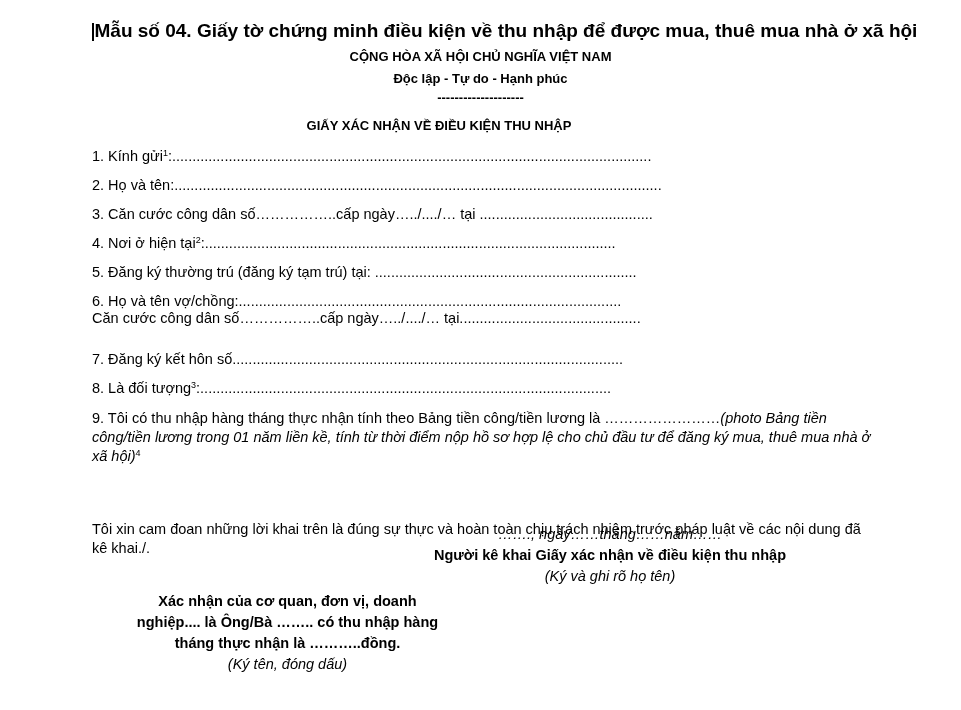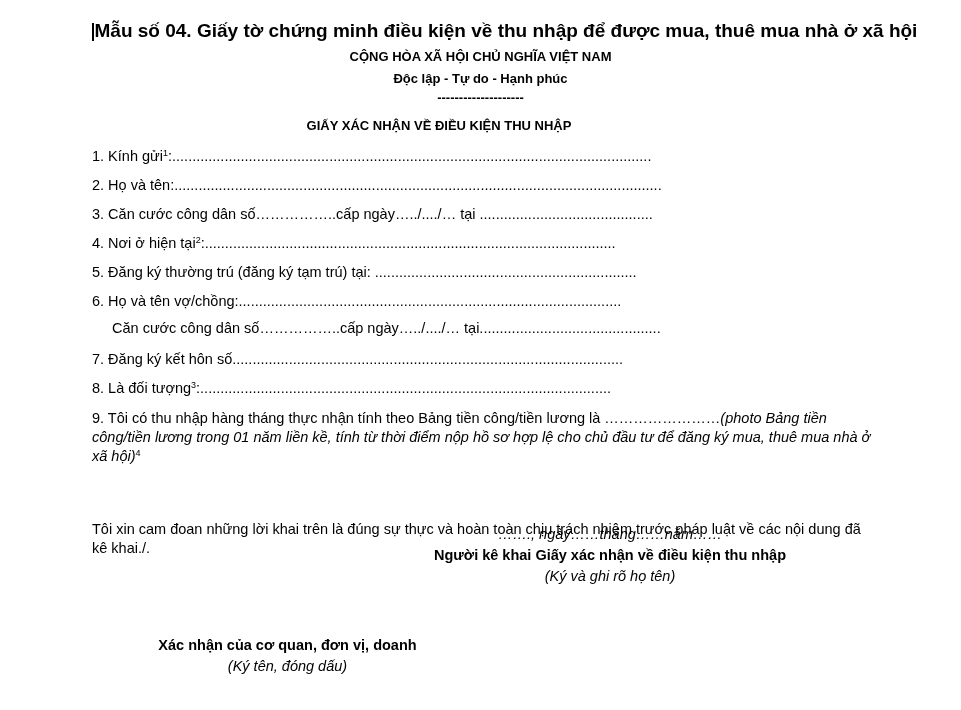--- a/index.html
+++ b/index.html
@@ -16,21 +16,21 @@
     display: inline-block; width: 1.5px; height: 18px; background: #000;
     vertical-align: -4px; margin-right: 1px;
   }
   .center { text-align: center; }
   .hdr { font-size: 13px; font-weight: bold; }
   .field { left: 92px; font-size: 14.5px; }
   sup { font-size: 9px; line-height: 0; vertical-align: 5px; }
   .it { font-style: italic; }
   .para { left: 92px; width: 780px; font-size: 14.5px; line-height: 19px; white-space: normal; }
   .sig-right { left: 380px; width: 460px; text-align: center; font-size: 14.5px; line-height: 21px; }
-  .sig-left { left: 100px; width: 375px; text-align: center; font-size: 14.5px; line-height: 21px; margin-top: 44px; }
+  .sig-left { left: 100px; width: 375px; text-align: center; font-size: 14.5px; line-height: 21px; }
   .b { font-weight: bold; }
 </style>
 </head>
 <body>
 
 <div class="page">
 
   <div class="abs title-line">
     <span class="cursor"></span><span>Mẫu số 04. Giấy tờ chứng minh điều kiện về thu nhập để được mua, thuê mua nhà ở xã hội</span>
   </div>
@@ -52,21 +52,21 @@
   </div>
   <div class="abs field" style="top:235px;">
     <span>4. Nơi ở hiện tại</span><sup>2</sup><span>:</span><span>......................................................................................................</span>
   </div>
   <div class="abs field" style="top:264px;">
     <span>5. Đăng ký thường trú (đăng ký tạm trú) tại:</span><span> .................................................................</span>
   </div>
   <div class="abs field" style="top:293px;">
     <span>6. Họ và tên vợ/chồng:</span><span>...............................................................................................</span>
   </div>
-  <div class="abs field" style="top:320px;margin-left:20px;">
+  <div class="abs field" style="top:310px;">
     <span>Căn cước công dân số</span><span>……………..cấp ngày…../..../… tại.............................................</span>
   </div>
   <div class="abs field" style="top:351px;">
     <span>7. Đăng ký kết hôn số</span><span>.................................................................................................</span>
   </div>
   <div class="abs field" style="top:380px;">
     <span>8. Là đối tượng</span><sup>3</sup><span>:</span><span>......................................................................................................</span>
   </div>
 
   <div class="abs para" style="top:409px;">
@@ -76,16 +76,18 @@
   <div class="abs para" style="top:476px;margin-top:44px;">Tôi xin cam đoan những lời khai trên là đúng sự thực và hoàn toàn chịu trách nhiệm trước pháp luật về các nội dung đã kê khai./.</div>
 
   <div class="abs sig-right" style="top:524px;">
     <div class="it">……., ngày……tháng……năm……</div>
     <div class="b">Người kê khai Giấy xác nhận về điều kiện thu nhập</div>
     <div class="it">(Ký và ghi rõ họ tên)</div>
   </div>
 
   <div class="abs sig-left" style="top:591px;">
     <div class="b">Xác nhận của cơ quan, đơn vị, doanh</div>
+    <div class="b">nghiệp.... là Ông/Bà …….. có thu nhập hàng</div>
+    <div class="b">tháng thực nhận là ………..đồng.</div>
     <div class="it">(Ký tên, đóng dấu)</div>
   </div>
 
 </div>
 
 </body></html>

